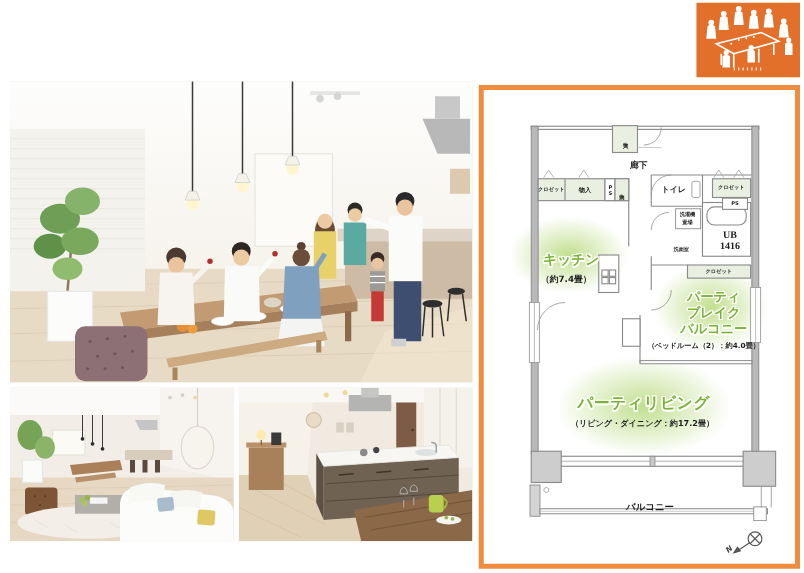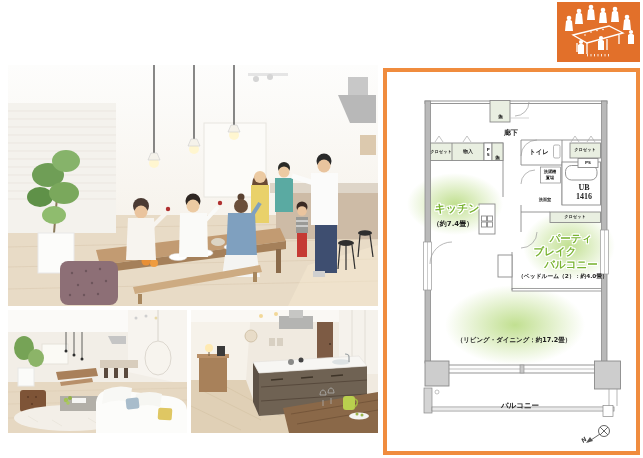--- a/index.html
+++ b/index.html
@@ -525,22 +525,23 @@
       <div class="lbl t4" style="left:201px; top:91px;">PS</div>
       <div class="lbl t4" style="left:163px; top:100px;">洗濯機</div>
       <div class="lbl t4" style="left:163px; top:106px;">置場</div>
       <div class="lbl t4" style="left:158px; top:128px;">洗面室</div>
       <div class="lbl t8" style="left:197px; top:116px;">UB</div>
       <div class="lbl t8" style="left:197px; top:125px;">1416</div>
       <div class="lbl t4" style="left:188px; top:145px;">クロゼット</div>
       <div class="lbl green g11" style="left:70px; top:136px;">キッチン</div>
       <div class="lbl t7" style="left:66px; top:152px;">（約7.4畳）</div>
       <div class="lbl green g10" style="left:184px; top:166px;text-align:right;">パーティ</div>
-      <div class="lbl green g10" style="left:168px; top:179px;text-align:center;">ブレイク</div>
+      <div class="lbl green g10" style="left:184px; top:179px;text-align:center;">ブレイク</div>
       <div class="lbl green g10" style="left:184px; top:192px;">バルコニー</div>
       <div class="lbl s58" style="left:176px; top:205px;">（ベッドルーム（2）：約4.0畳）</div>
+      <div class="lbl green g12" style="left:128px; top:251px;">パーティリビング</div>
       <div class="lbl s65" style="left:127px; top:268px;">（リビング・ダイニング：約17.2畳）</div>
       <div class="lbl t75" style="left:133px; top:334px;">バルコニー</div>
       <div class="lbl north" style="left:197px; top:368px;">N</div>
     </div>
   </div>
 
 </div>
 
 </body></html>

